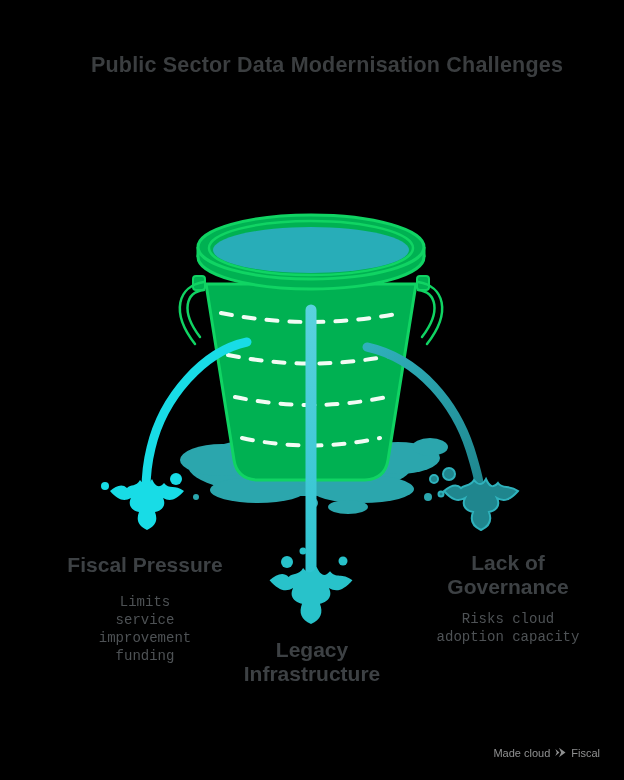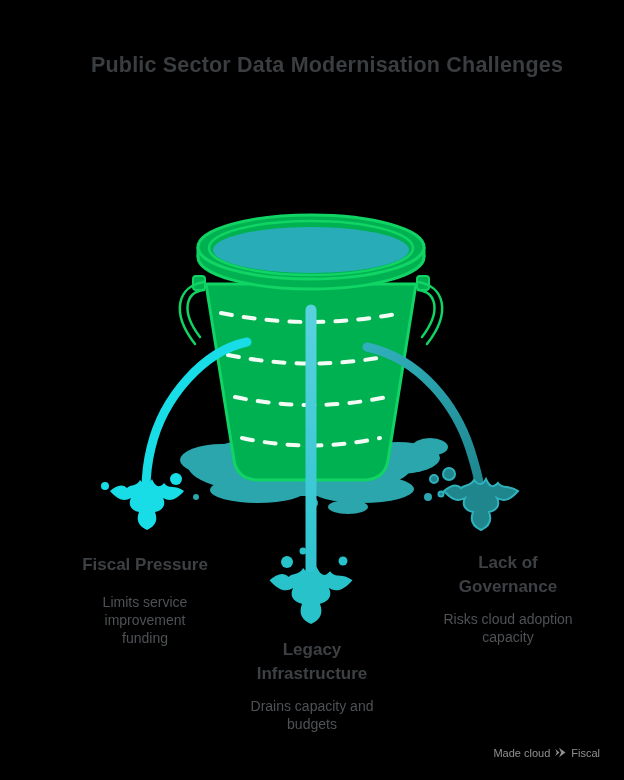--- a/index.html
+++ b/index.html
@@ -13,25 +13,25 @@
     font-family:"Liberation Sans","DejaVu Sans",sans-serif;
   }
   .diagram-title{
     position:absolute;top:52px;left:0;width:624px;text-align:center;
     font-size:21.5px;font-weight:700;letter-spacing:.2px;
     color:var(--title_text);line-height:26px;margin-left:15px;
   }
   .illustration{position:absolute;left:0;top:0;}
   .challenge{position:absolute;text-align:center;}
   .challenge .c-title{
-    font-size:17px;font-weight:700;color:var(--label_title_text);
+    font-size:21px;font-weight:700;color:var(--label_title_text);
     line-height:24px;margin:0 auto;
   }
   .challenge .c-sub{
-    font-size:14px;color:var(--label_subtitle_text);line-height:18px;margin:0 auto;
+    font-size:14px;color:var(--label_subtitle_text);line-height:18px;margin:0 auto;font-family:Liberation Mono, monospace;
   }
   .challenge-fiscal{left:45px;top:553px;width:200px;}
   .challenge-fiscal .c-sub{width:112px;margin-top:16px;}
   .challenge-legacy{left:212px;top:638px;width:200px;}
   .challenge-legacy .c-title{width:170px;}
   .challenge-legacy .c-sub{width:165px;margin-top:11px;}
   .challenge-governance{left:408px;top:551px;width:200px;}
   .challenge-governance .c-title{width:140px;}
   .challenge-governance .c-sub{width:160px;margin-top:11px;}
   .watermark{
@@ -132,21 +132,20 @@
       <circle cx="441" cy="494" r="2.5"></circle>
     </g>
   </svg>
 
   <div class="challenge challenge-fiscal">
     <div class="c-title">Fiscal Pressure</div>
     <div class="c-sub">Limits service improvement funding</div>
   </div>
   <div class="challenge challenge-legacy">
     <div class="c-title">Legacy Infrastructure</div>
-    <div class="c-sub">Drains capacity and budgets</div>
   </div>
   <div class="challenge challenge-governance">
     <div class="c-title">Lack of Governance</div>
     <div class="c-sub">Risks cloud adoption capacity</div>
   </div>
 
   <div class="watermark">
     <span>Made cloud</span>
     <svg width="13" height="13" viewBox="0 0 12 12">
       <path d="M1.2 2.8 L5 6 L1.2 9.2 L2.6 6 Z" fill="var(--watermark_text)"></path>

